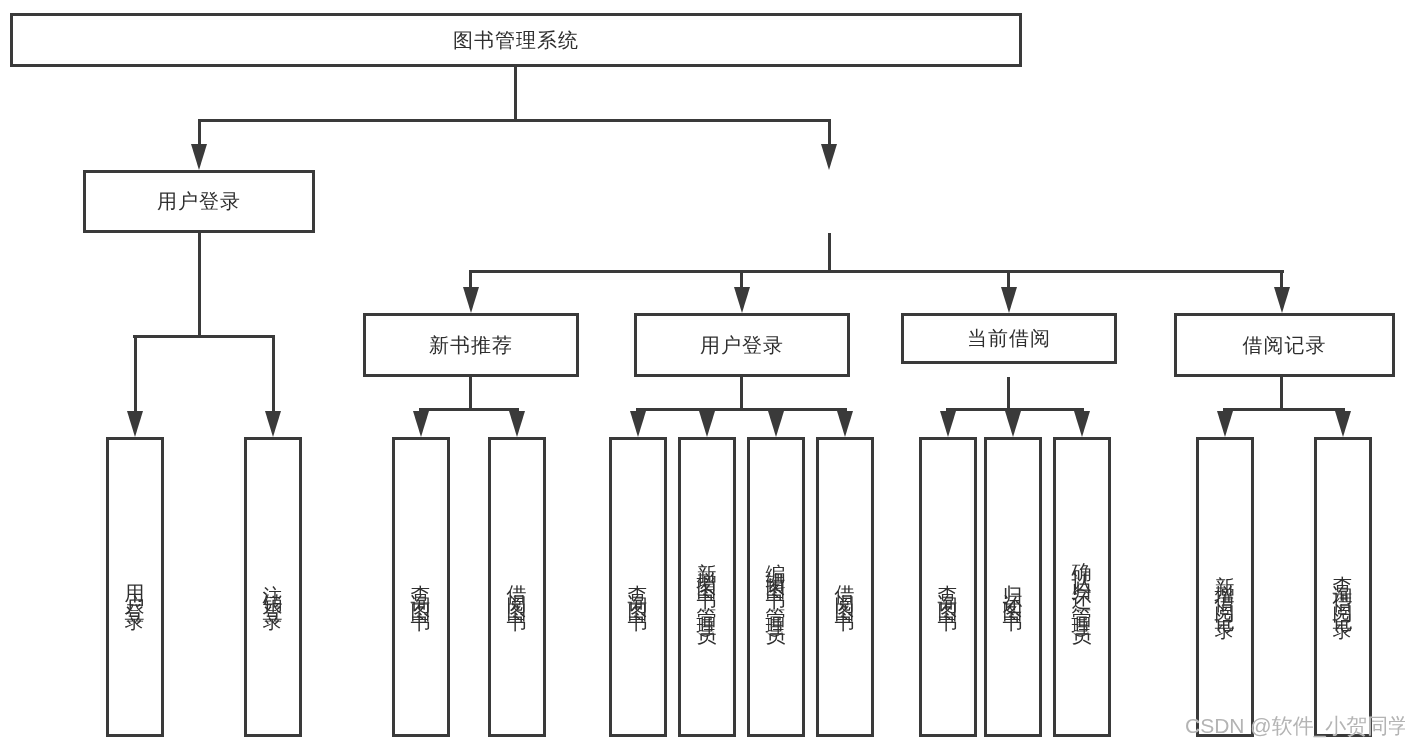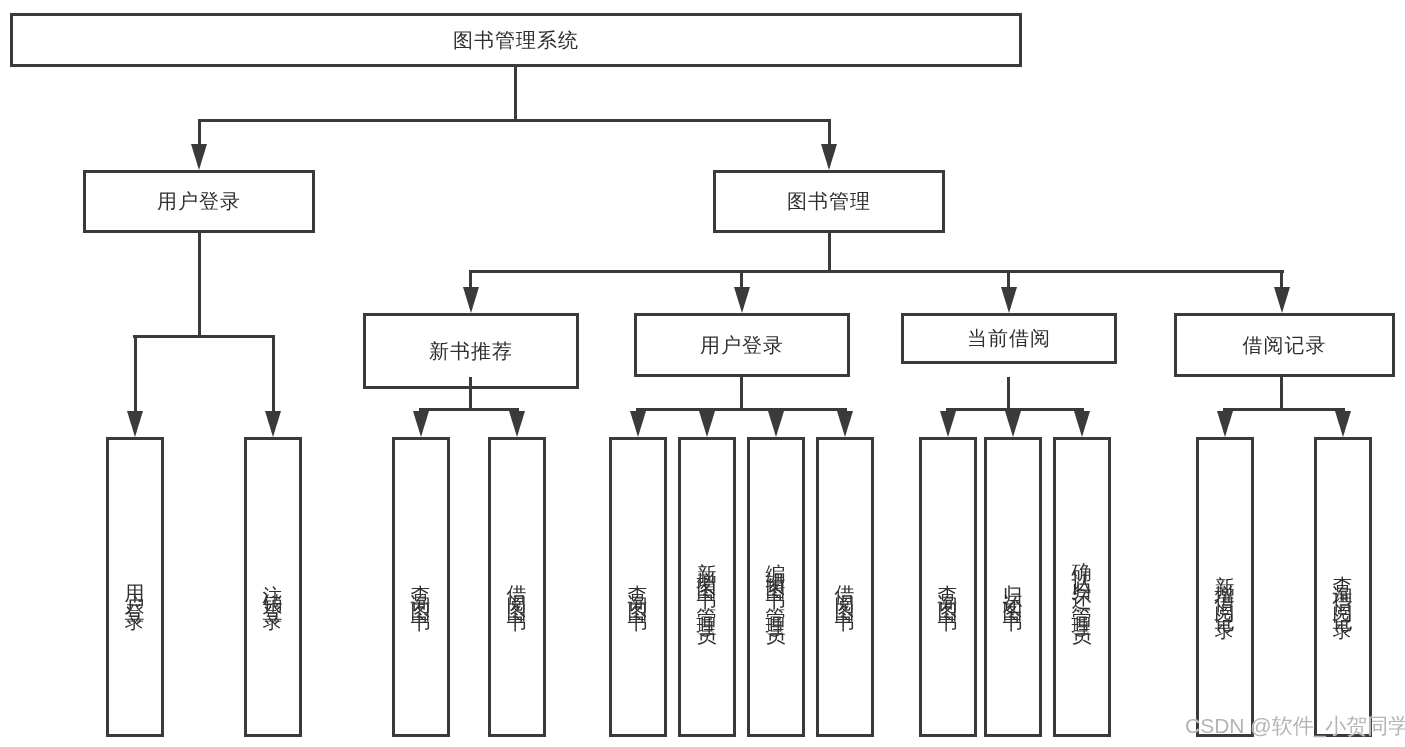--- a/index.html
+++ b/index.html
@@ -43,43 +43,40 @@
   <div class="vline" style="left:514px;top:67px;height:55px"></div>
   <div class="hline" style="left:198px;top:119px;width:633px"></div>
   <div class="vline" style="left:198px;top:119px;height:27px"></div>
   <div class="arr" style="left:191px;top:144px"></div>
   <div class="vline" style="left:828px;top:119px;height:27px"></div>
   <div class="arr" style="left:821px;top:144px"></div>
 
   <div class="box" style="left:83px;top:170px;width:232px;height:63px">
     <span>用户登录</span>
   </div>
-  <div class="box" style="left:713px;top:170px;width:232px;height:63px">
-    <span>图书管理</span>
-  </div>
 
   <div class="vline" style="left:198px;top:233px;height:104px"></div>
   <div class="hline" style="left:133px;top:335px;width:142px"></div>
   <div class="vline" style="left:134px;top:335px;height:79px"></div>
   <div class="arr" style="left:127px;top:411px"></div>
   <div class="vline" style="left:272px;top:335px;height:79px"></div>
   <div class="arr" style="left:265px;top:411px"></div>
 
   <div class="vline" style="left:828px;top:233px;height:40px"></div>
   <div class="hline" style="left:469px;top:270px;width:815px"></div>
   <div class="vline" style="left:469px;top:270px;height:19px"></div>
   <div class="arr" style="left:463px;top:287px"></div>
   <div class="vline" style="left:740px;top:270px;height:19px"></div>
   <div class="arr" style="left:734px;top:287px"></div>
   <div class="vline" style="left:1007px;top:270px;height:19px"></div>
   <div class="arr" style="left:1001px;top:287px"></div>
   <div class="vline" style="left:1280px;top:270px;height:19px"></div>
   <div class="arr" style="left:1274px;top:287px"></div>
 
-  <div class="box" style="left:363px;top:313px;width:216px;height:76px">
+  <div class="box" style="left:363px;top:313px;width:216px;height:64px">
     <span>新书推荐</span>
   </div>
   <div class="box" style="left:634px;top:313px;width:216px;height:64px">
     <span>用户登录</span>
   </div>
   <div class="box" style="left:901px;top:313px;width:216px;height:51px">
     <span>当前借阅</span>
   </div>
   <div class="box" style="left:1174px;top:313px;width:221px;height:64px">
     <span>借阅记录</span>

